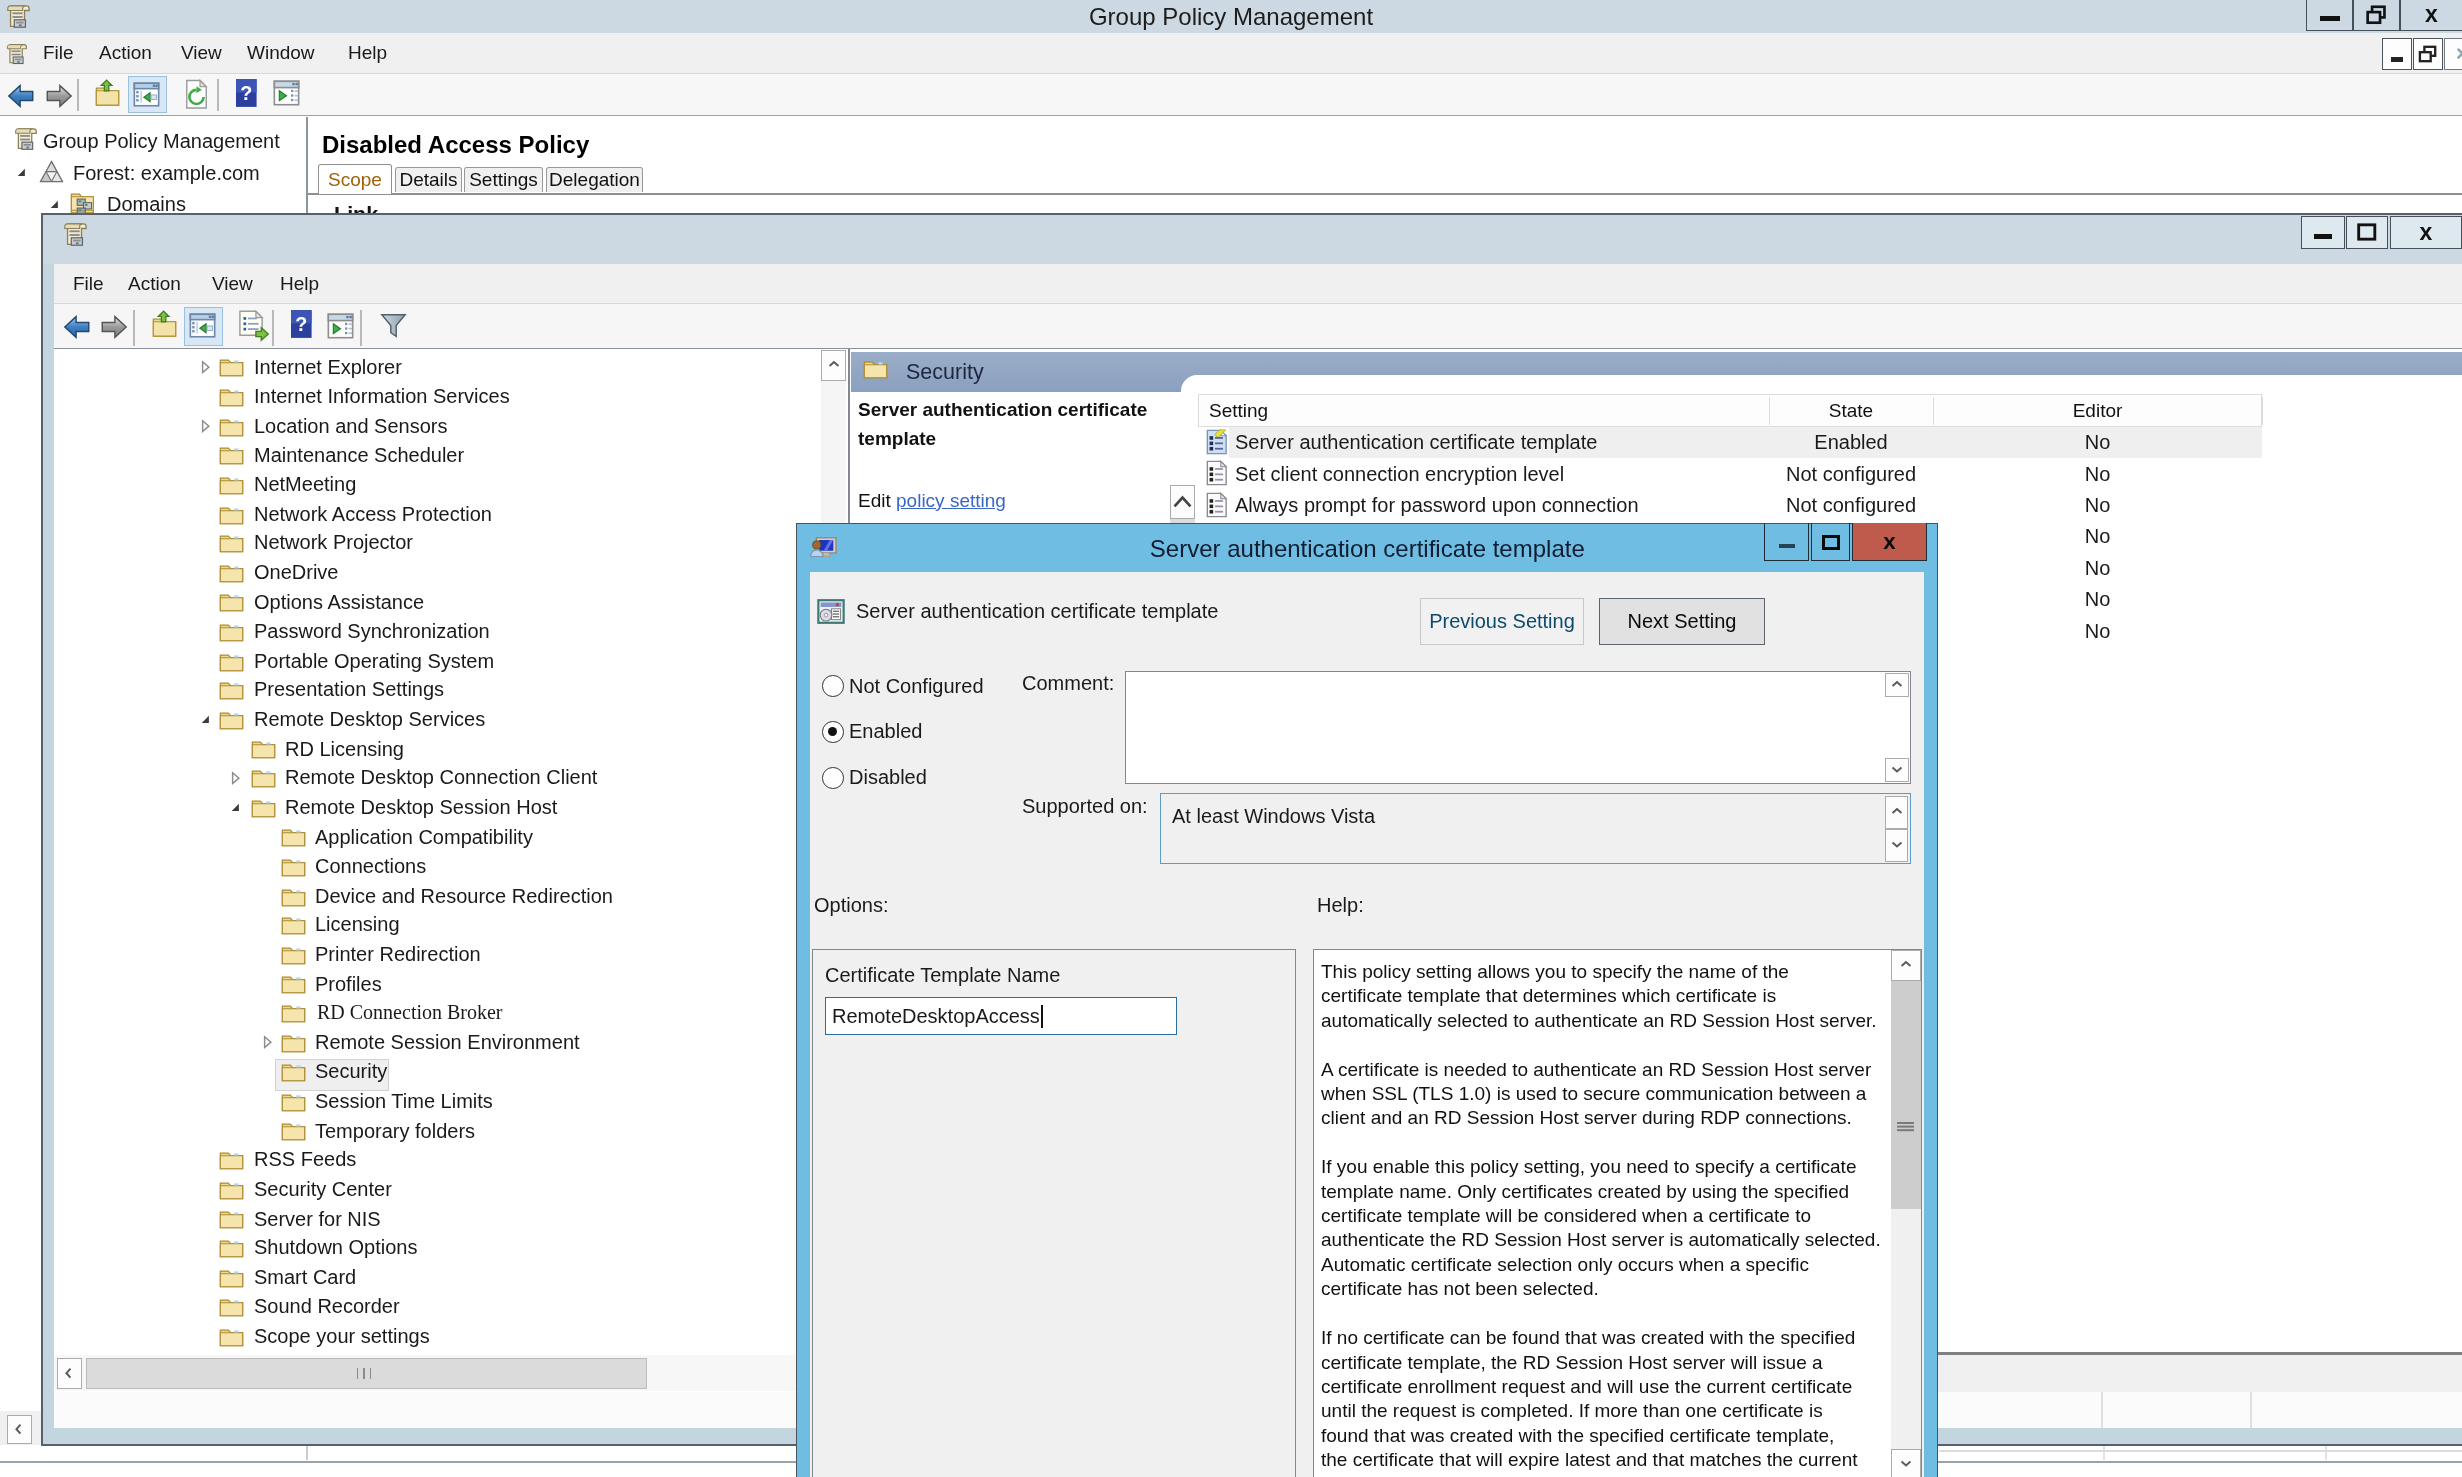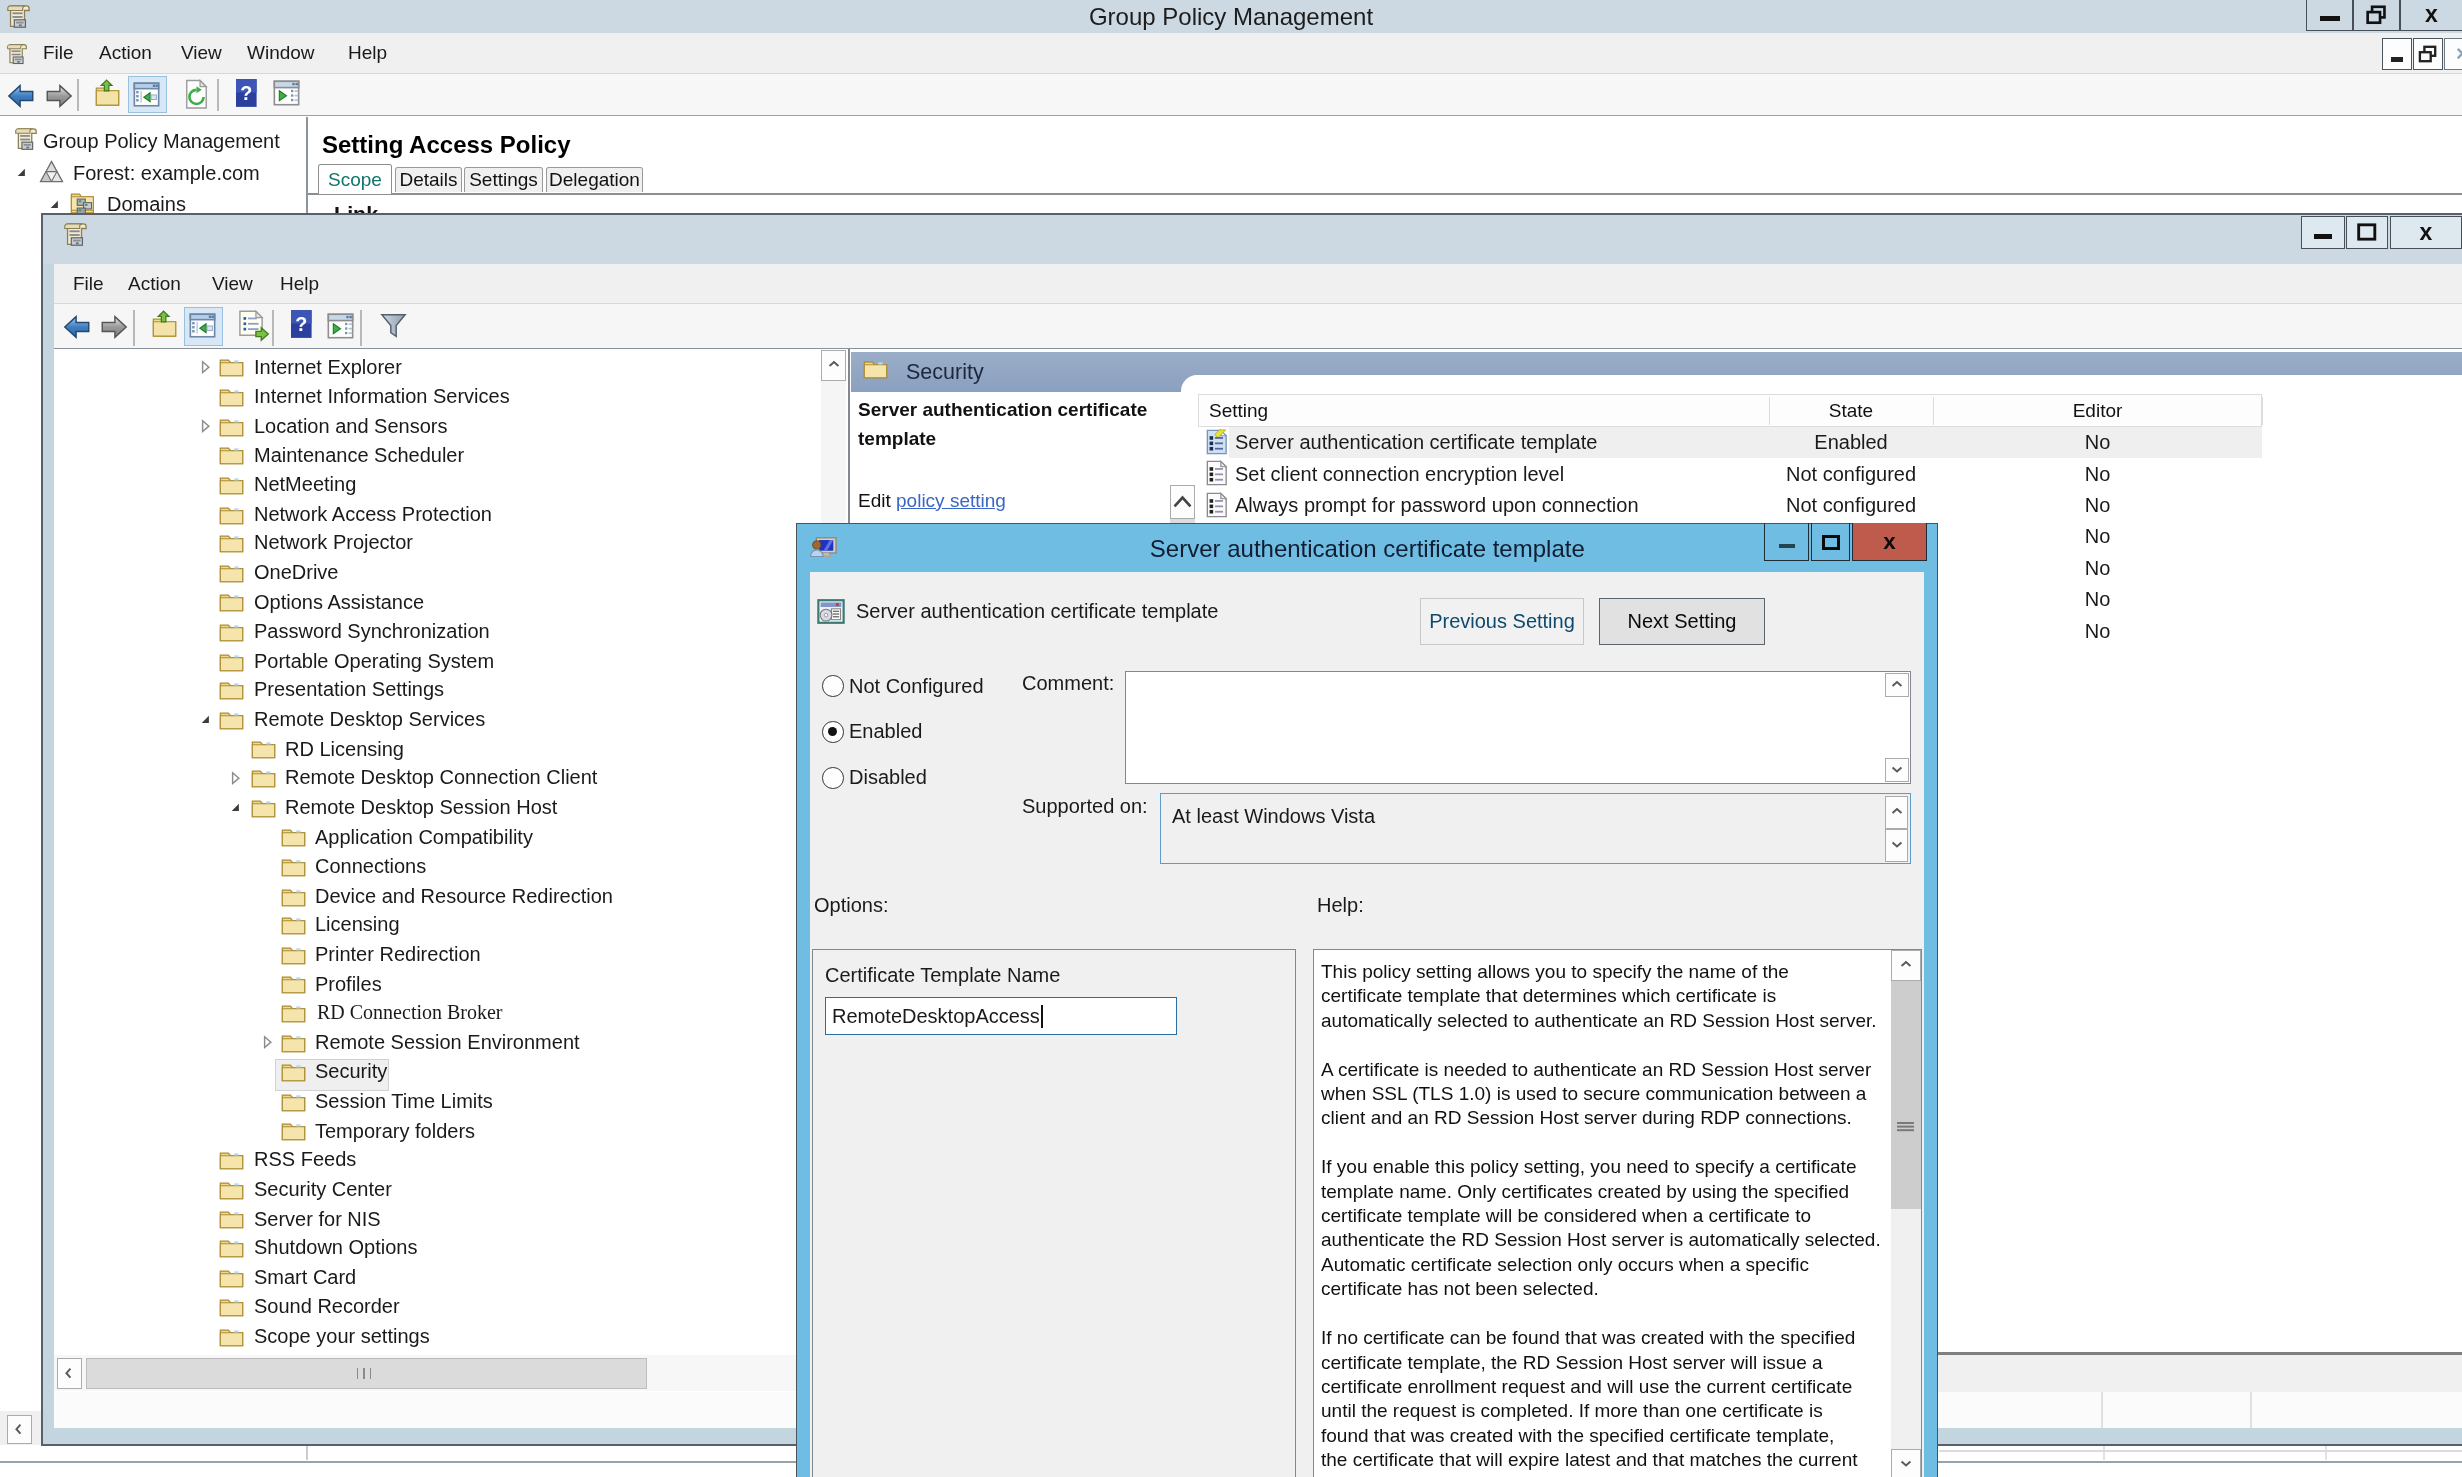--- a/index.html
+++ b/index.html
@@ -180,23 +180,23 @@
         </svg></div>
   <div class="ab t22 flex" style="left:107px;top:191px;height:27px;">Domains</div>
 
   <div class="ab" style="left:0;top:1411px;width:41px;height:34px;background:#f0f0f0;"></div>
   <div class="ab scrollbtn" style="left:7.2px;top:1415px;width:25px;height:29px;">
         <svg width="16" height="14.3" viewBox="0 0 18 16">
           <path d="M9.5 3 L5 8 L9.5 13" fill="none" stroke="#5a5a5a" stroke-width="2.2"></path>
         </svg>
       </div>
 
-  <div class="ab" style="left:322px;top:131px;font-size:24px;font-weight:bold;color:#000;">Setting Access Policy</div>
+  <div class="ab" style="left:322px;top:131px;font-size:24px;font-weight:bold;color:#000;">Disabled Access Policy</div>
   <div class="ab" style="left:308px;top:193px;width:2154px;height:1.8px;background:#8e8e8e;"></div>
-  <div class="ab" style="left:318px;top:164px;width:74px;height:30px;background:#fff;border:1.8px solid #8e8e8e;border-bottom:none;box-sizing:border-box;display:flex;align-items:center;justify-content:center;font-size:19px;color:#0f766e;border-radius:2.7px 2.7px 0 0;">Scope</div>
+  <div class="ab" style="left:318px;top:164px;width:74px;height:30px;background:#fff;border:1.8px solid #8e8e8e;border-bottom:none;box-sizing:border-box;display:flex;align-items:center;justify-content:center;font-size:19px;color:#a16207;border-radius:2.7px 2.7px 0 0;">Scope</div>
   <div class="ab" style="left:395px;top:167px;width:67px;height:25px;background:#f0f0f0;border:1.8px solid #999;border-bottom:none;box-sizing:border-box;display:flex;align-items:center;justify-content:center;font-size:19px;color:#111;border-radius:2.7px 2.7px 0 0;">Details</div>
   <div class="ab" style="left:464px;top:167px;width:79px;height:25px;background:#f0f0f0;border:1.8px solid #999;border-bottom:none;box-sizing:border-box;display:flex;align-items:center;justify-content:center;font-size:19px;color:#111;border-radius:2.7px 2.7px 0 0;">Settings</div>
   <div class="ab" style="left:546px;top:167px;width:97px;height:25px;background:#f0f0f0;border:1.8px solid #999;border-bottom:none;box-sizing:border-box;display:flex;align-items:center;justify-content:center;font-size:19px;color:#111;border-radius:2.7px 2.7px 0 0;">Delegation</div>
   <div class="ab" style="left:308px;top:195px;width:2154px;height:18px;overflow:hidden;">
         <div style="position:absolute;left:26px;top:8px;font-size:21.5px;font-weight:bold;color:#111;">Link</div>
       </div>
 
   <div class="ab" style="left:2103px;top:1445px;width:1.8px;height:15.2px;background:#e3e3e3;"></div>
   <div class="ab" style="left:2325px;top:1445px;width:1.8px;height:15.2px;background:#e3e3e3;"></div>
   <div class="ab" style="left:306px;top:1445px;width:1.8px;height:15.2px;background:#c8cdd2;"></div>

